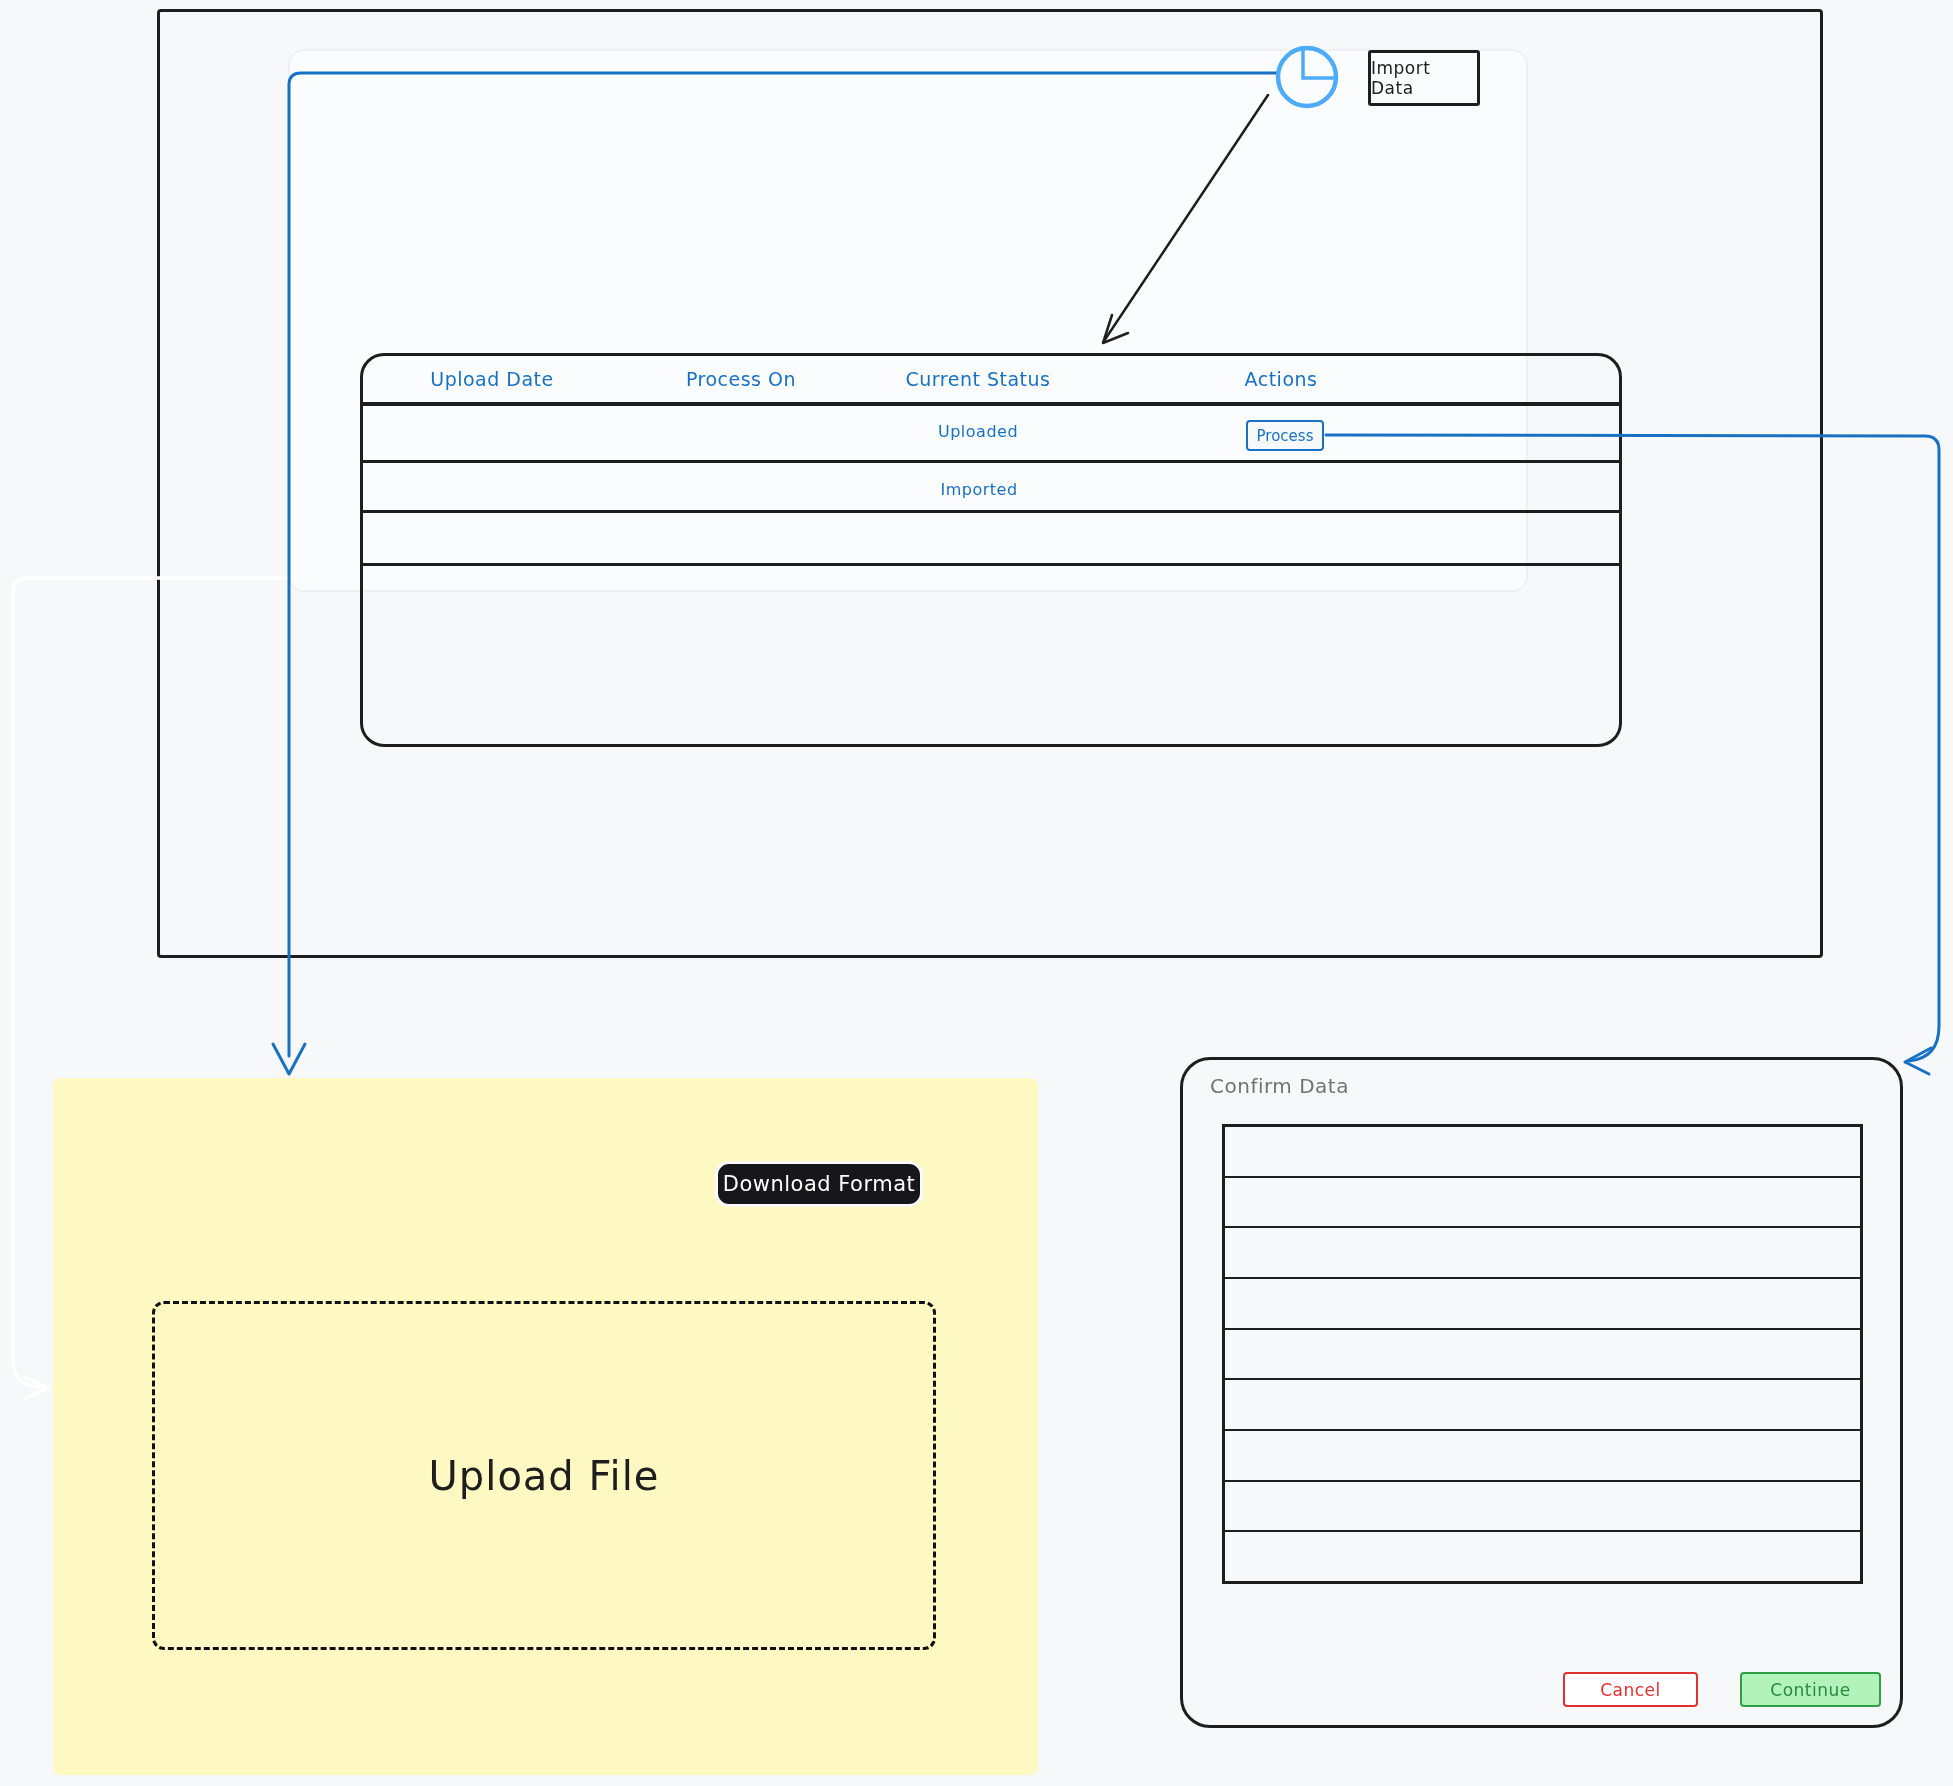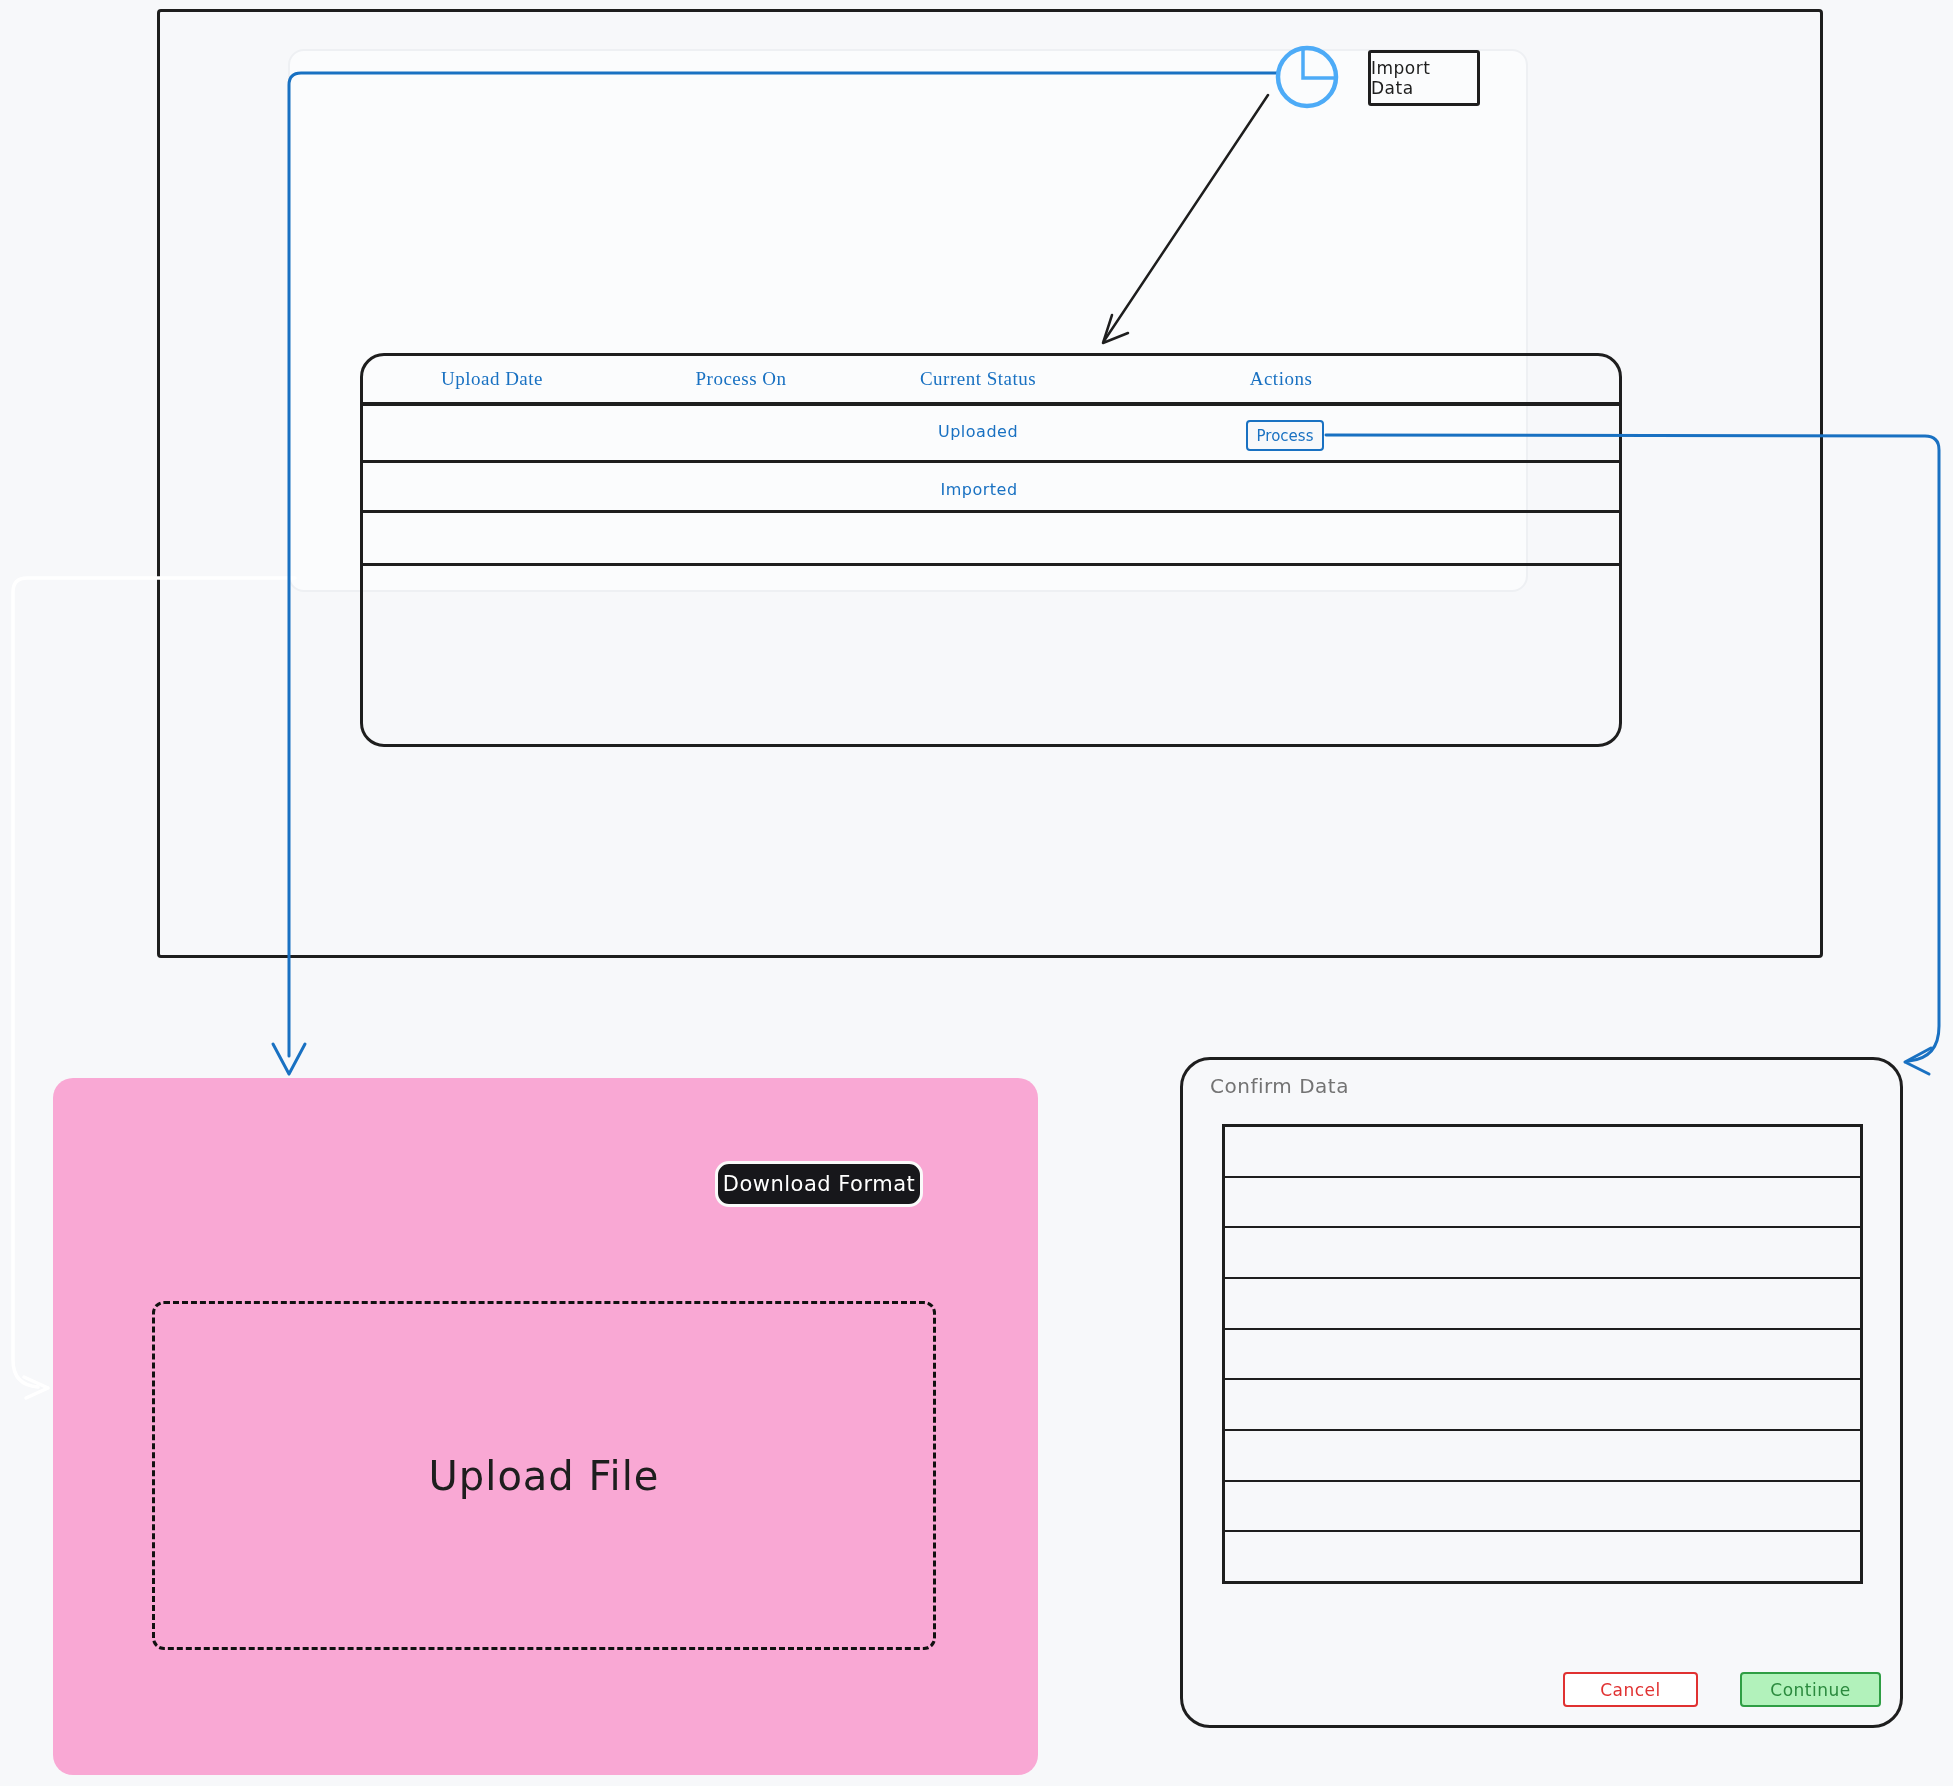--- a/index.html
+++ b/index.html
@@ -14,27 +14,27 @@
   
   .screen-frame{left:157px;top:9px;width:1666px;height:949px;border:3px solid #1e1e1e;border-radius:4px;}
 
   
   .import-btn{left:1368px;top:50px;width:112px;height:56px;border:3px solid #1e1e1e;border-radius:3px;
     display:flex;align-items:center;justify-content:center;font-size:17px;color:#1e1e1e;letter-spacing:.5px;background:transparent;}
 
   
   .main-table{left:360px;top:353px;width:1262px;height:394px;border:3px solid #1e1e1e;border-radius:24px;background:transparent;}
   .main-table .hline{position:absolute;left:0;right:0;height:3px;background:#1e1e1e;}
-  .hdr{position:absolute;top:368px;transform:translateX(-50%);font-size:19px;color:#1971c2;letter-spacing:.5px;white-space:nowrap;font-family:Liberation Serif, serif;}
+  .hdr{position:absolute;top:368px;transform:translateX(-50%);font-size:19px;color:#1971c2;letter-spacing:.5px;white-space:nowrap;}
   .cellTxt{position:absolute;transform:translateX(-50%);font-size:16px;color:#1971c2;letter-spacing:.5px;white-space:nowrap;}
   .process-btn{left:1246px;top:420px;width:78px;height:31px;border:2.5px solid #1971c2;border-radius:4px;
     display:flex;align-items:center;justify-content:center;font-size:15px;color:#1971c2;background:#f7f8fa;}
 
   
-  .upload-panel{left:53px;top:1078px;width:985px;height:697px;background:#f9a8d4;border-radius:20px;}
+  .upload-panel{left:53px;top:1078px;width:985px;height:697px;background:#fef9c3;border-radius:8px;}
   .download-btn{left:662px;top:83px;width:208px;height:46px;background:#17171b;color:#ffffff;
     border:3px solid #fafafa;border-radius:14px;display:flex;align-items:center;justify-content:center;
     font-size:21px;letter-spacing:.5px;}
   .dropzone{left:99px;top:223px;width:784px;height:349px;border:3.5px dashed #111111;border-radius:12px;
     display:flex;align-items:center;justify-content:center;}
   .dropzone-label{font-size:40px;color:#1e1e1e;letter-spacing:1px;text-align:right;}
 
   
   .confirm-modal{left:1180px;top:1057px;width:723px;height:671px;border:3px solid #1e1e1e;border-radius:30px;background:transparent;}
   .confirm-title{position:absolute;left:27px;top:14px;font-size:20px;color:#737373;letter-spacing:.5px;}

